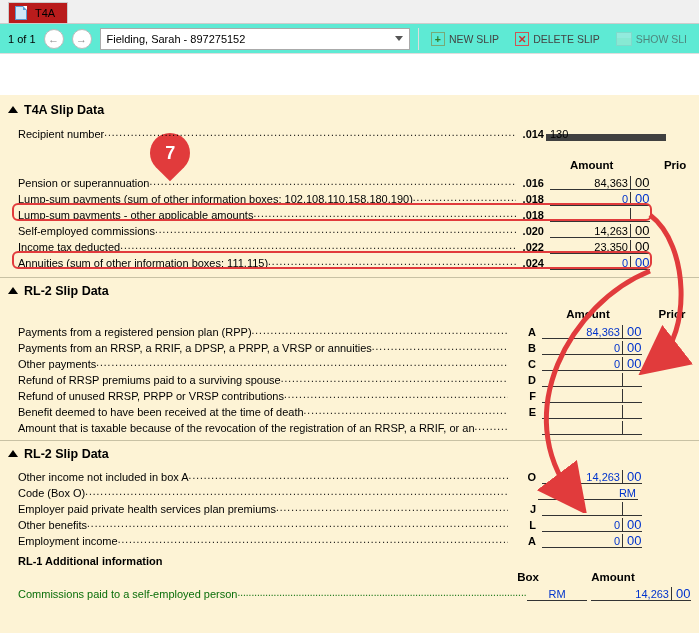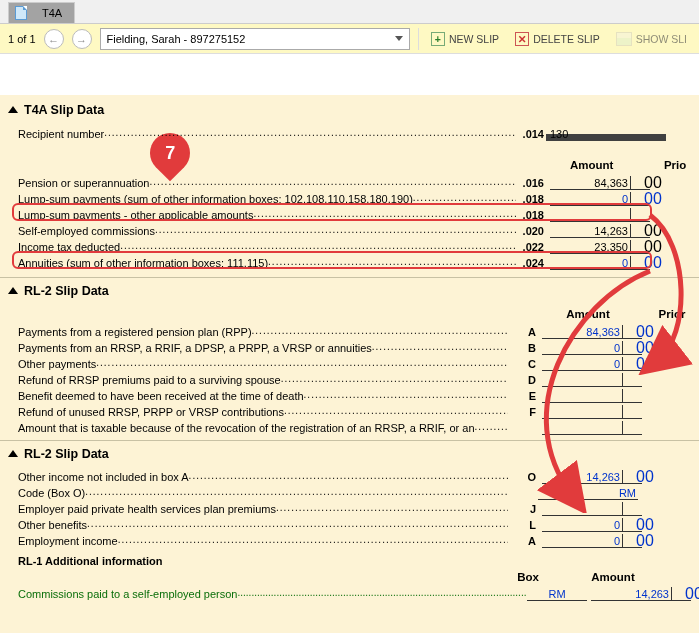--- a/index.html
+++ b/index.html
@@ -15,28 +15,28 @@
   }
   .tab-bar {
     height: 24px;
     background: #f0f0f0;
     display: flex;
     align-items: flex-end;
     border-bottom: 1px solid #ccc;
     padding-left: 8px;
   }
   .tab {
-    background: #a3a3a3;
+    background: #b91c1c;
     border: 1px solid #ccc;
     border-bottom: none;
     padding: 3px 12px 3px 6px;
     font-size: 11px;
     display:flex;
     align-items: center;
-    gap: 15px;
+    gap: 8px;
   }
   .doc-icon {
     width:12px; height:14px;
     background:#cfe8f9;
     border:1px solid #5a9bd4;
     position:relative;
   }
   .doc-icon::after{
     content:'';
     position:absolute;
@@ -44,21 +44,21 @@
     border-top:4px solid #fff;
     border-left:4px solid #5a9bd4;
   }
   .toolbar {
     height: 30px;
     display: flex;
     align-items: center;
     padding: 0 8px;
     gap: 8px;
     border-bottom: 1px solid #ddd;
-    background:#fef9c3;
+    background:#5eead4;
   }
   .pager { font-size:11px; }
   .nav-btn {
     width:20px; height:20px;
     border:1px solid #bbb; border-radius:50%;
     display:inline-flex; align-items:center; justify-content:center;
     color:#888; background:#fff;
     font-size:11px;
   }
   .recipient-select {
@@ -149,22 +149,22 @@
     margin-left:4px;
     height:14px;
     line-height:14px;
   }
   .amount-col.bluev { color:#0033cc; }
   .cents {
     width:20px;
     border-bottom:1px solid #333;
     border-left:1px solid #333;
     text-align:left;
-    padding-left:13px;
-    font-size:16px;
+    padding-left:4px;
+    font-size:13px;
     height:14px;
     line-height:14px;
   }
   .underline-field {
     border-bottom:7px solid #404040;
     min-width: 50px;
     text-align:left;
     padding-left:4px;
     height:14px;
     line-height:14px;
@@ -348,28 +348,28 @@
         <div class="amount-col bluev">0</div>
         <div class="cents" style="color: rgb(0, 51, 204);">00</div>
       </div>
       <div class="row">
         <div class="label dotted" style="width: 490px;">Refund of RRSP premiums paid to a surviving spouse</div>
         <div class="box-col" style="width: 30px;">D</div>
         <div class="amount-col"></div>
         <div class="cents"></div>
       </div>
       <div class="row">
+        <div class="label dotted" style="width: 490px;">Refund of unused RRSP, PRPP or VRSP contributions</div>
+        <div class="box-col" style="width: 30px;">F</div>
+        <div class="amount-col"></div>
+        <div class="cents"></div>
+      </div>
+      <div class="row">
         <div class="label dotted" style="width: 490px;">Benefit deemed to have been received at the time of death</div>
         <div class="box-col" style="width: 30px;">E</div>
-        <div class="amount-col"></div>
-        <div class="cents"></div>
-      </div>
-      <div class="row">
-        <div class="label dotted" style="width: 490px;">Refund of unused RRSP, PRPP or VRSP contributions</div>
-        <div class="box-col" style="width: 30px;">F</div>
         <div class="amount-col"></div>
         <div class="cents"></div>
       </div>
       <div class="row">
         <div class="label dotted" style="width: 490px;">Amount that is taxable because of the revocation of the registration of an RRSP, a RRIF, or an</div>
         <div class="box-col" style="width: 30px;"></div>
         <div class="amount-col"></div>
         <div class="cents"></div>
       </div>
     </div>

